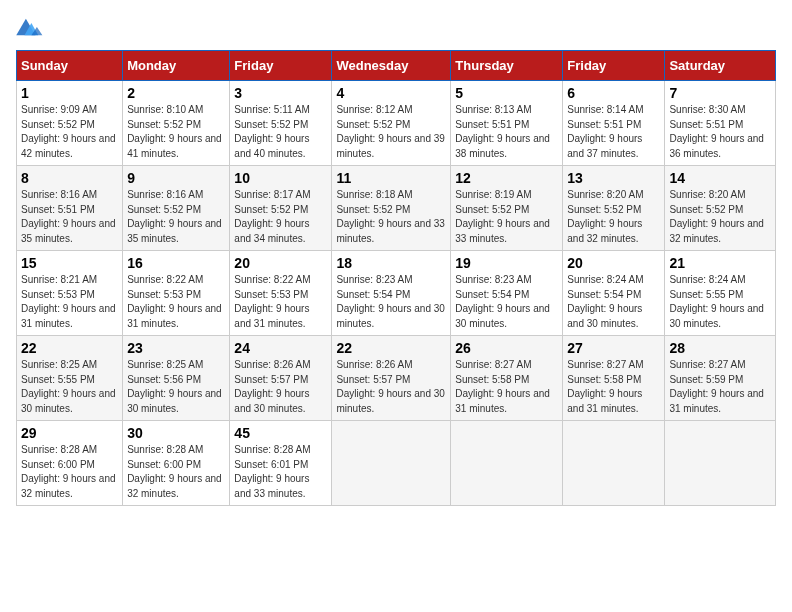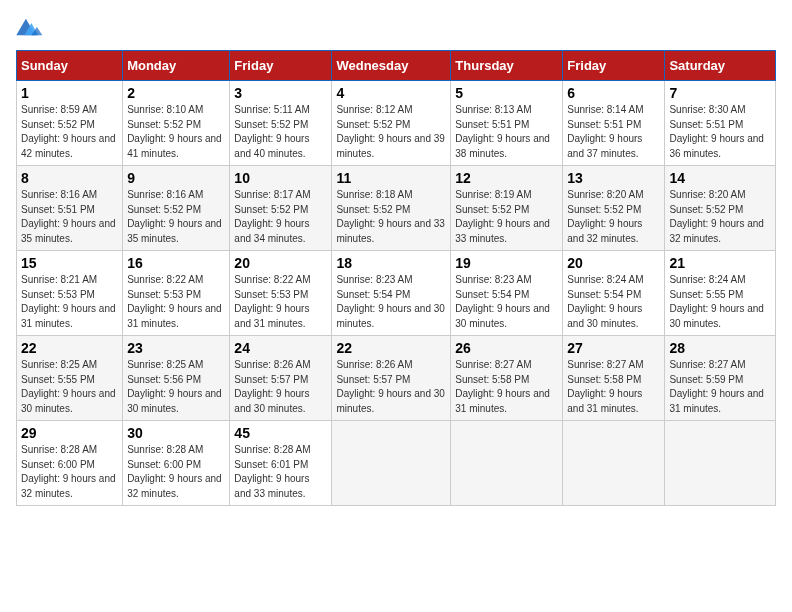--- a/index.html
+++ b/index.html
@@ -119,21 +119,21 @@
       <th>Thursday</th>
       <th>Friday</th>
       <th>Saturday</th>
     </tr>
   </thead>
   <tbody id="calendar-body">
   <tr>
         <td>
         <span class="day-num">1</span>
         <div class="day-info">
-          <span>Sunrise: 8:59 AM</span><br>
+          <span>Sunrise: 9:09 AM</span><br>
           <span>Sunset: 5:52 PM</span><br>
           <span>Daylight: 9 hours and 42 minutes.</span>
         </div>
       </td>
         <td>
         <span class="day-num">2</span>
         <div class="day-info">
           <span>Sunrise: 8:10 AM</span><br>
           <span>Sunset: 5:52 PM</span><br>
           <span>Daylight: 9 hours and 41 minutes.</span>

